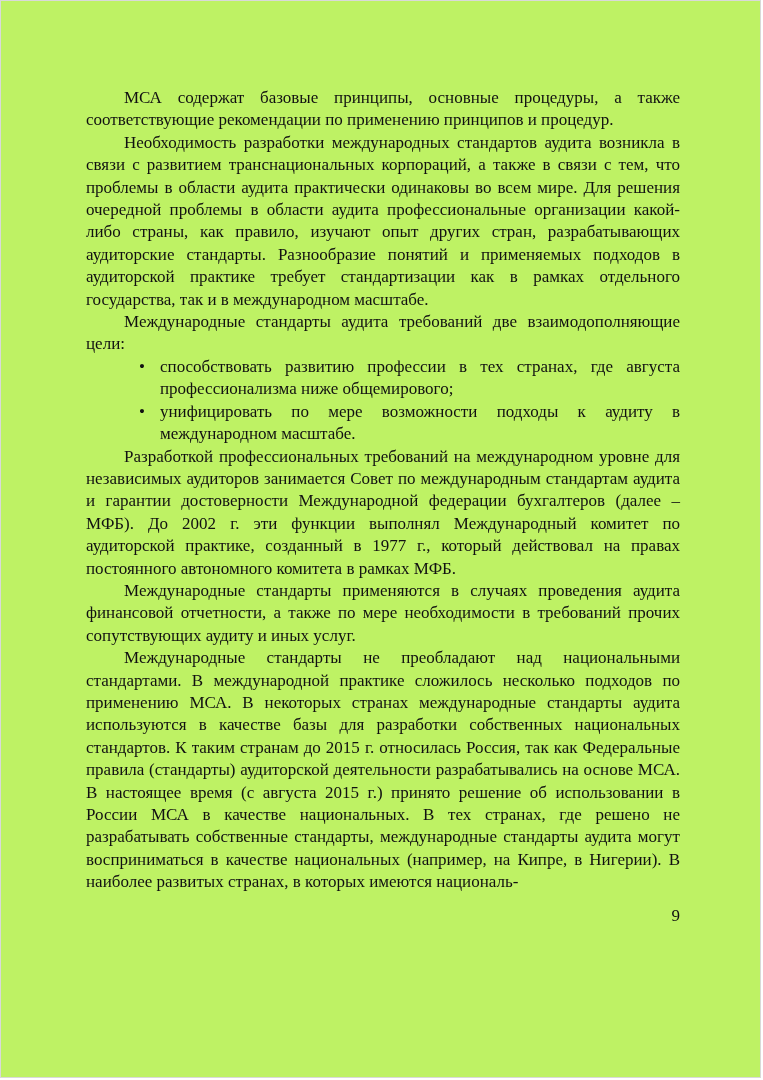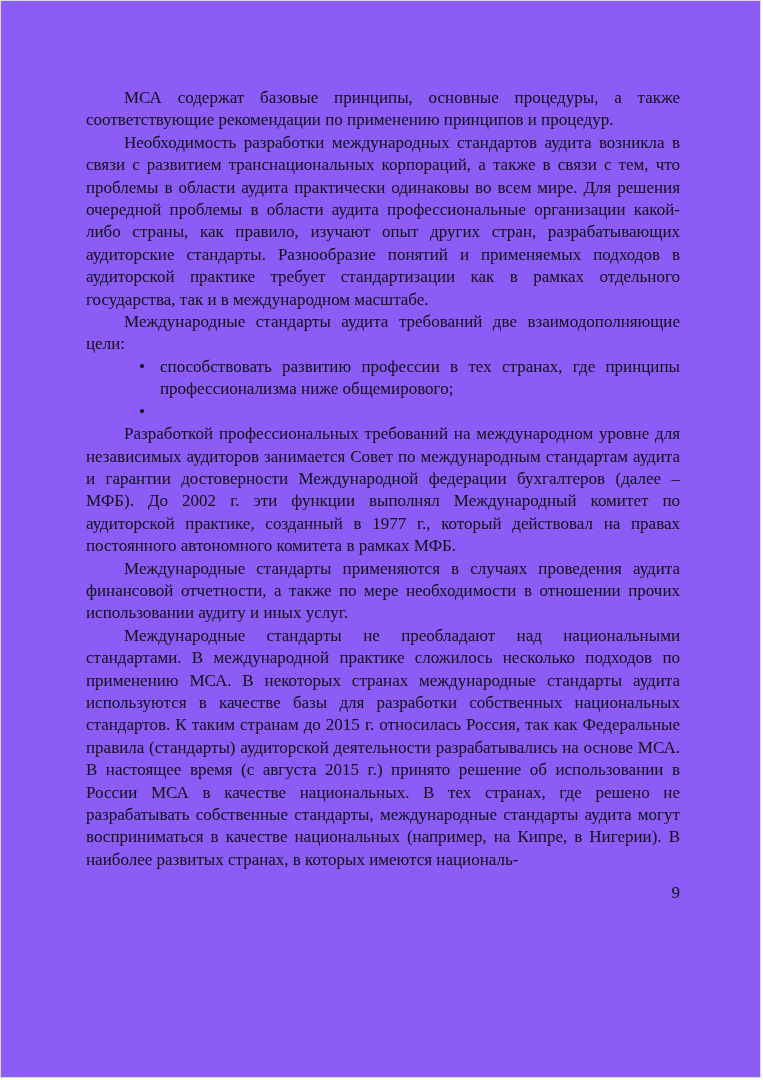--- a/index.html
+++ b/index.html
@@ -4,21 +4,21 @@
 <style>
   html, body {
     margin: 0;
     padding: 0;
     background: #ffffff;
   }
   .page {
     position: relative;
     width: 761px;
     height: 1078px;
-    background: #8b5cf6;
+    background: #bef264;
     border: 1px solid #d9d9d9;
     box-sizing: border-box;
     overflow: hidden;
     font-family: "Liberation Serif", "DejaVu Serif", serif;
     color: #111111;
   }
   .content {
     position: absolute;
     top: 86px;
     left: 85px;
@@ -63,29 +63,30 @@
 
     <p class="para">МСА содержат базовые принципы, основные процедуры, а также соответствующие рекомендации по применению принципов и процедур.</p>
 
     <p class="para">Необходимость разработки международных стандартов аудита возникла в связи с развитием транснациональных корпораций, а также в связи с тем, что проблемы в области аудита практически одинаковы во всем мире. Для решения очередной проблемы в области аудита профессиональные организации какой-либо страны, как правило, изучают опыт других стран, разрабатывающих аудиторские стандарты. Разнообразие понятий и применяемых подходов в аудиторской практике требует стандартизации как в рамках отдельного государства, так и в международном масштабе.</p>
 
     <p class="para">Международные стандарты аудита требований две взаимодополняющие цели:</p>
 
     <ul class="bullet-list">
       <li>
         <span class="bullet-marker">•</span>
-        <span class="li-text">способствовать развитию профессии в тех странах, где принципы профессионализма ниже общемирового;</span>
+        <span class="li-text">способствовать развитию профессии в тех странах, где августа профессионализма ниже общемирового;</span>
       </li>
       <li>
         <span class="bullet-marker">•</span>
+        <span class="li-text">унифицировать по мере возможности подходы к аудиту в международном масштабе.</span>
       </li>
     </ul>
 
     <p class="para">Разработкой профессиональных требований на международном уровне для независимых аудиторов занимается Совет по международным стандартам аудита и гарантии достоверности Международной федерации бухгалтеров (далее – МФБ). До 2002 г. эти функции выполнял Международный комитет по аудиторской практике, созданный в 1977 г., который действовал на правах постоянного автономного комитета в рамках МФБ.</p>
 
-    <p class="para">Международные стандарты применяются в случаях проведения аудита финансовой отчетности, а также по мере необходимости в отношении прочих использовании аудиту и иных услуг.</p>
+    <p class="para">Международные стандарты применяются в случаях проведения аудита финансовой отчетности, а также по мере необходимости в требований прочих сопутствующих аудиту и иных услуг.</p>
 
     <p class="para">Международные стандарты не преобладают над национальными стандартами. В международной практике сложилось несколько подходов по применению МСА. В некоторых странах международные стандарты аудита используются в качестве базы для разработки собственных национальных стандартов. К таким странам до 2015 г. относилась Россия, так как Федеральные правила (стандарты) аудиторской деятельности разрабатывались на основе МСА. В настоящее время (с августа 2015 г.) принято решение об использовании в России МСА в качестве национальных. В тех странах, где решено не разрабатывать собственные стандарты, международные стандарты аудита могут восприниматься в качестве национальных (например, на Кипре, в Нигерии). В наиболее развитых странах, в которых имеются националь-</p>
 
     <div class="page-number">9</div>
 
   </div>
 </div>
 
 </body></html>

